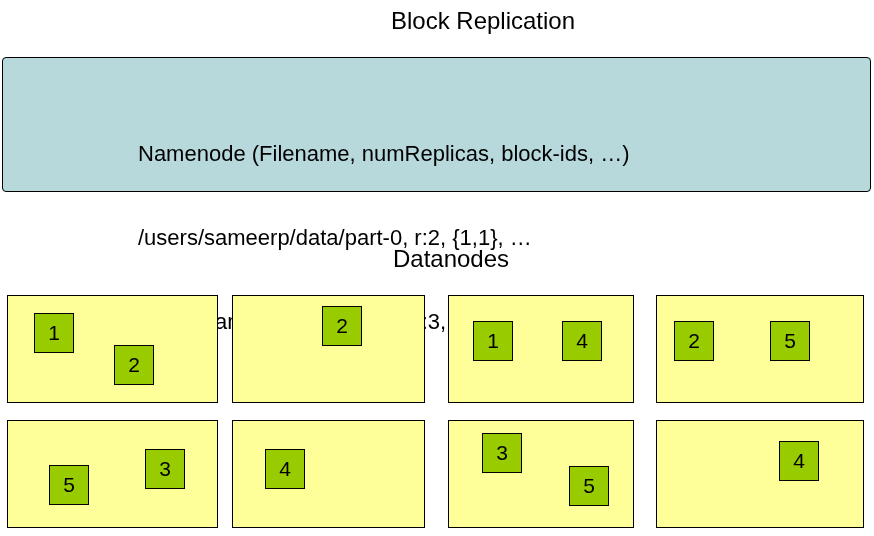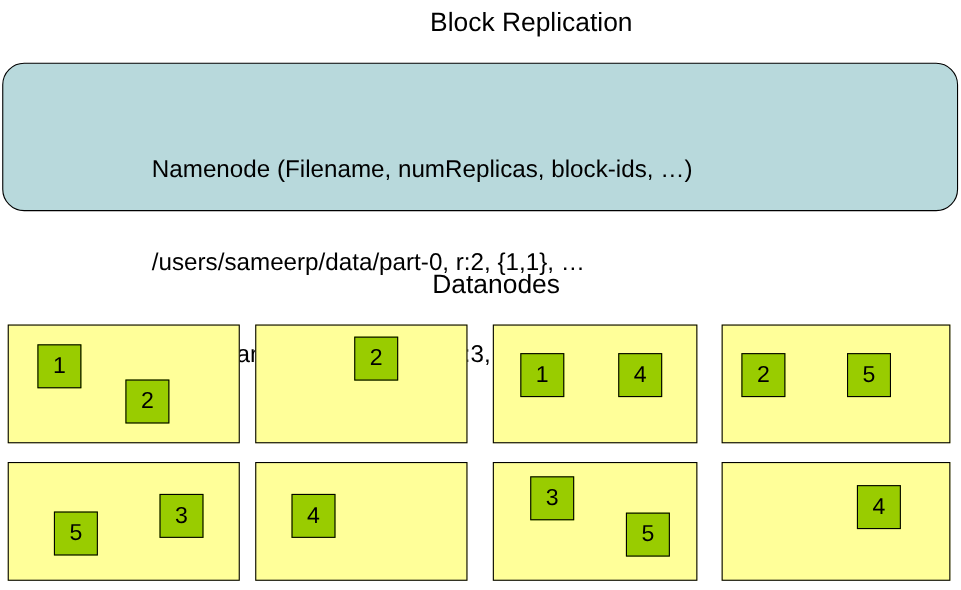--- a/index.html
+++ b/index.html
@@ -18,21 +18,21 @@
     font-size: 24px;
     color: #000;
     padding-left: 46px;
   }
   .namenode-box {
     position: absolute;
     left: 2px; top: 57px;
     width: 869px; height: 135px;
     background: #B8D9DC;
     border: 1px solid #000;
-    border-radius: 20px;
+    border-radius: 4px;
     box-sizing: border-box;
   }
   .namenode-text {
     margin: 26px 0 0 135px;
     font-size: 22px;
     line-height: 28px;
     white-space: pre;
   }
   .datanodes-label {
     position: absolute;

